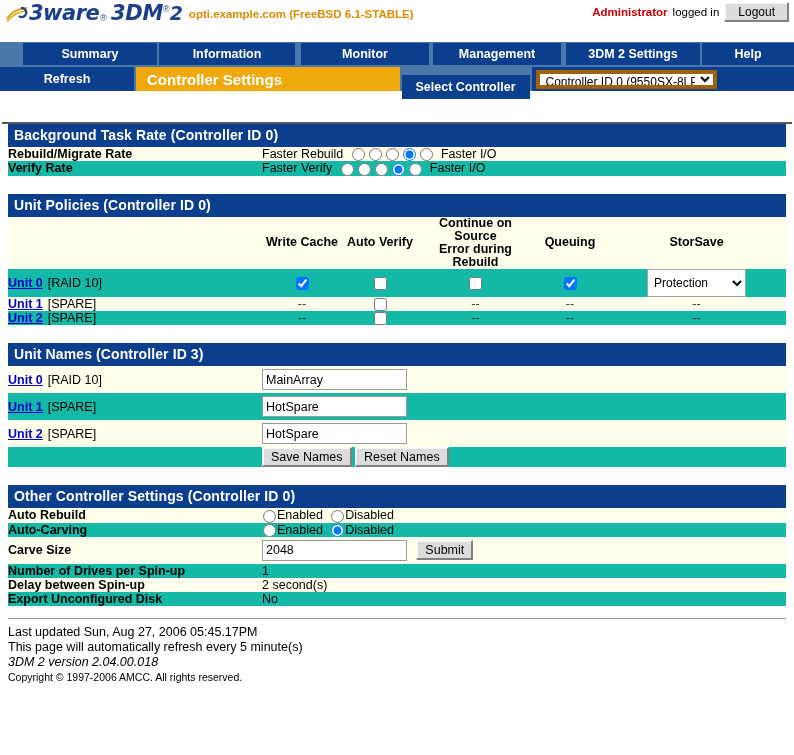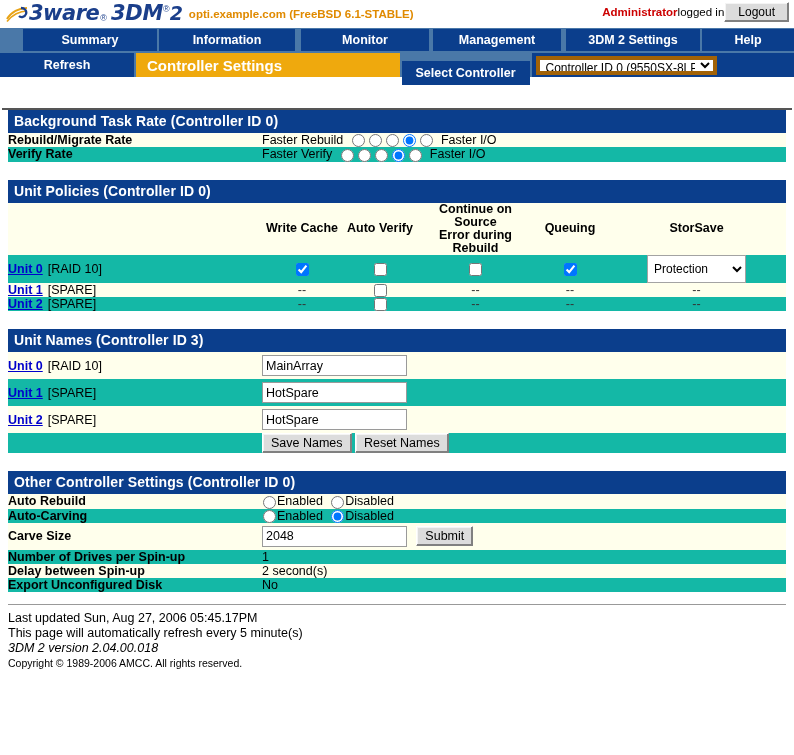--- a/index.html
+++ b/index.html
@@ -15,21 +15,21 @@
     position: relative;
     width: 794px;
     height: 755px;
     overflow: hidden;
     background: #ffffff;
   }
 
   
   .topbar {
     position: relative;
-    height: 28px;
+    height: 42px;
     padding: 0;
   }
   .logo-wrap {
     position: absolute;
     left: 6px;
     top: 1px;
     display: flex;
     align-items: baseline;
     white-space: nowrap;
   }
@@ -87,20 +87,21 @@
     color: #E08A00;
     position: relative;
     top: -2px;
   }
   .login-wrap {
     position: absolute;
     right: 5px;
     top: 2px;
     display: flex;
     align-items: center;
+    gap: 5px;
     white-space: nowrap;
   }
   .admin-name {
     color: #CC0000;
     font-weight: bold;
     font-size: 11.5px;
   }
   .logged-in {
     color: #000000;
     font-size: 11.5px;
@@ -609,16 +610,16 @@
       </tbody>
         </table>
     </div>
   </div>
 
   <div class="footer">
     <hr class="foot-rule">
     <div class="foot-line">Last updated Sun, Aug 27, 2006 05:45.17PM</div>
     <div class="foot-line">This page will automatically refresh every 5 minute(s)</div>
     <div class="foot-ver">3DM 2 version 2.04.00.018</div>
-    <div class="foot-copy">Copyright © 1989-2006 AMCC. All rights reserved.</div>
+    <div class="foot-copy">Copyright © 1997-2006 AMCC. All rights reserved.</div>
   </div>
 
 </div>
 
 </body></html>

